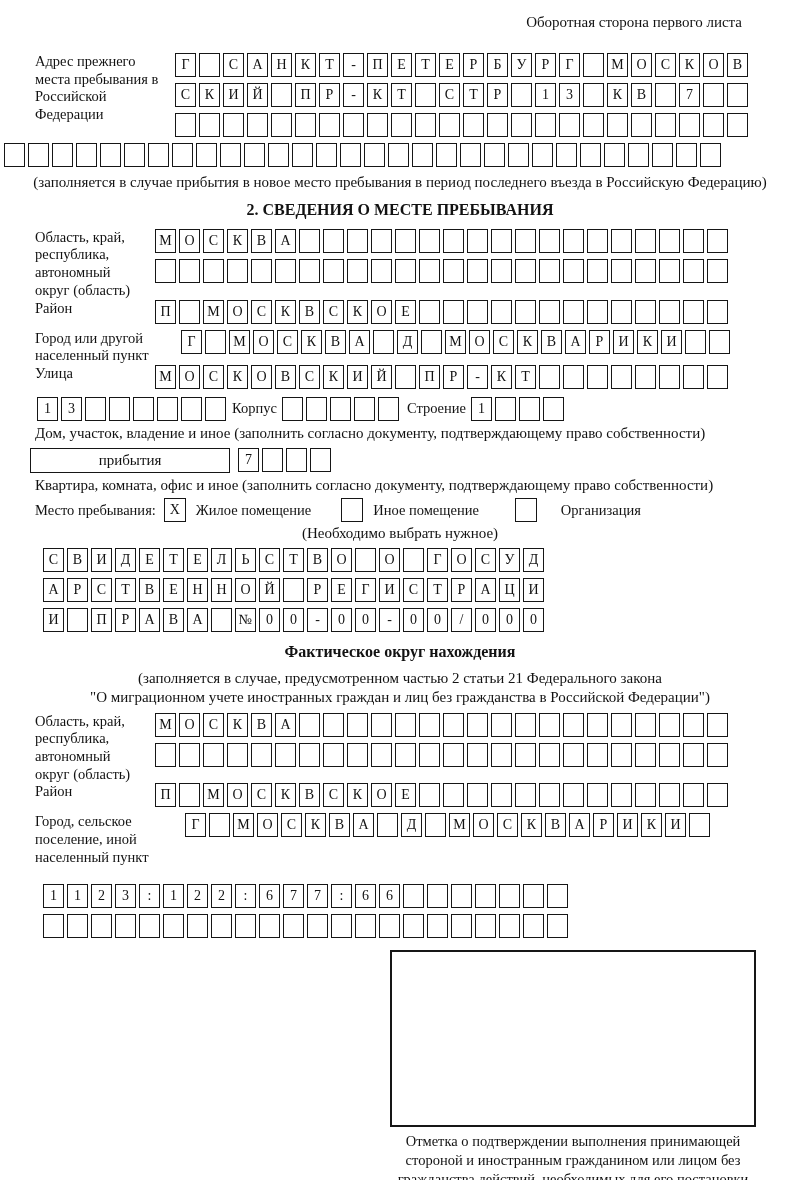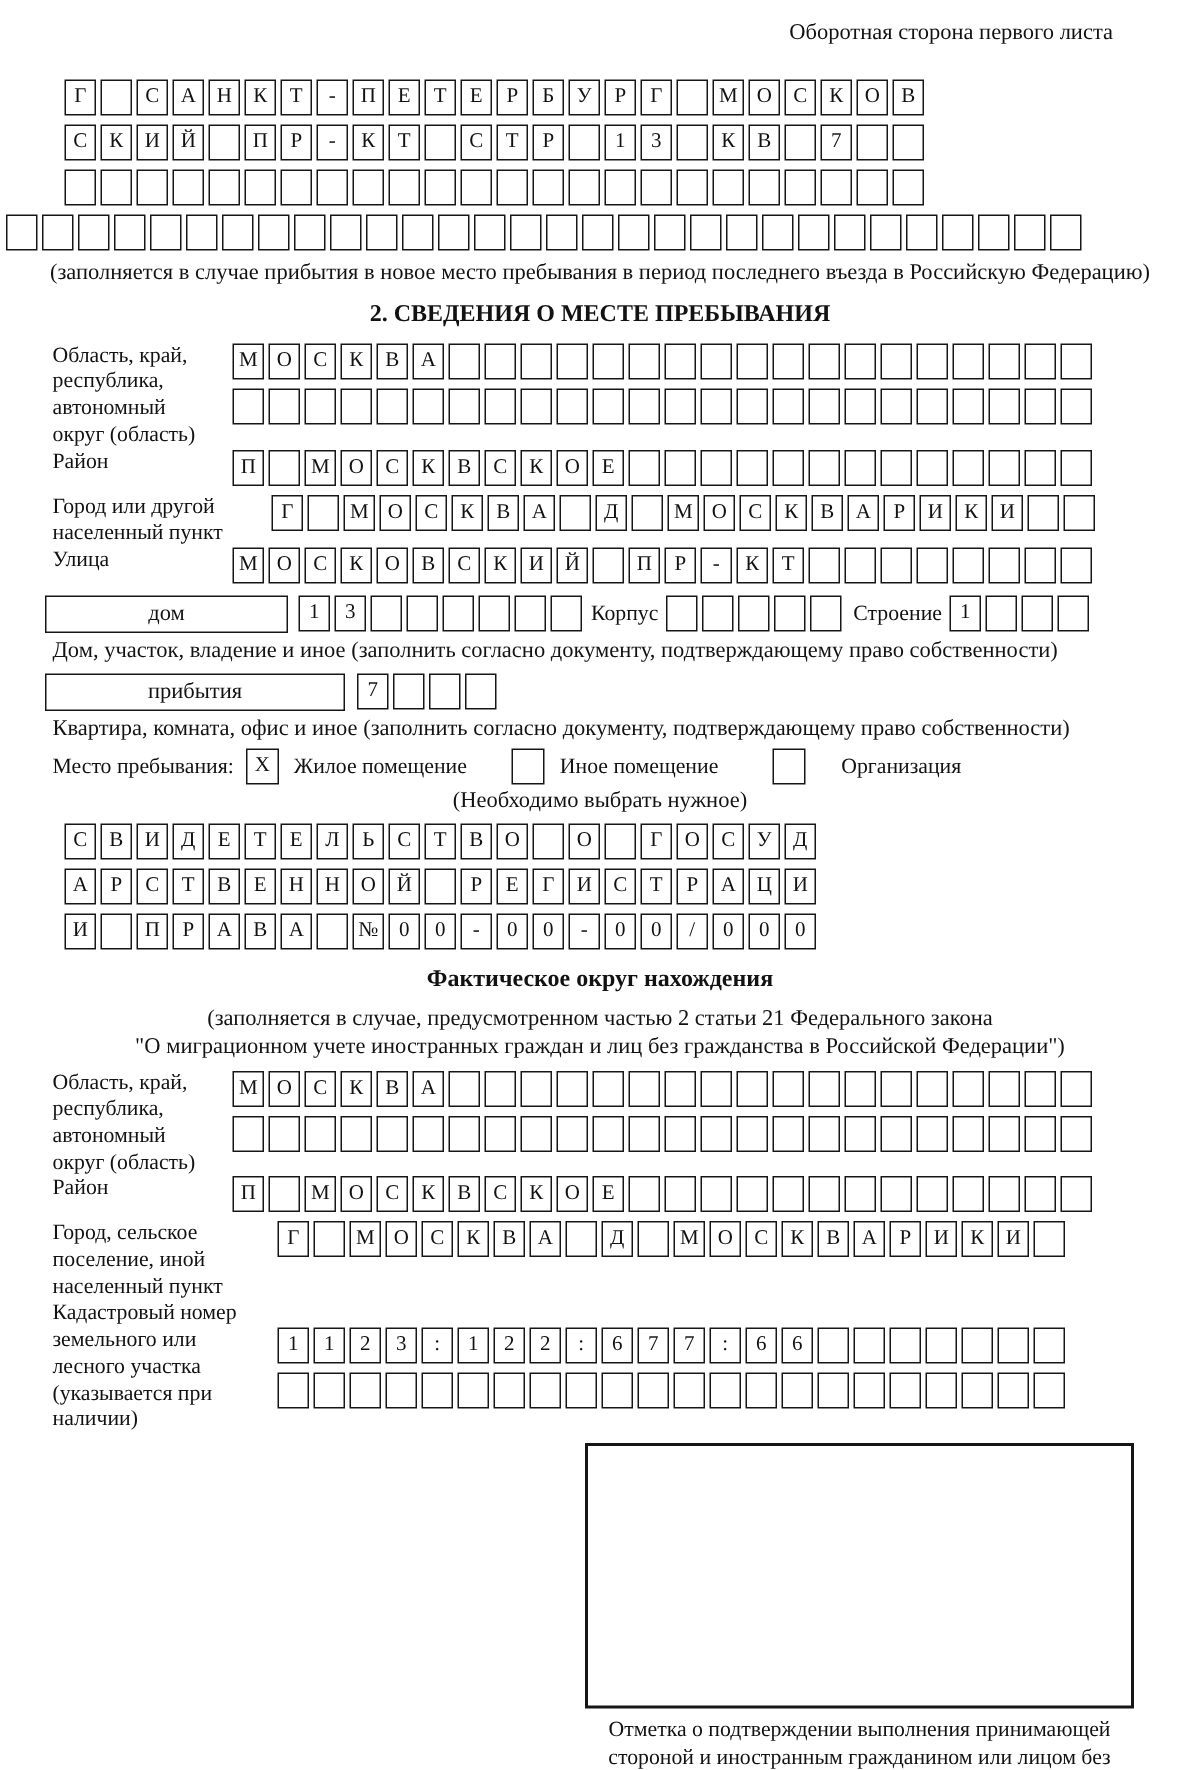--- a/index.html
+++ b/index.html
@@ -34,20 +34,21 @@
   .stamp-wrap{ margin-left:390px; width:366px; }
   .stamp-box{ border:2px solid #161616; height:173px; background:#fff; }
   .stamp-caption{ margin-top:5px; text-align:center; font-size:14.5px; line-height:1.3; }
 </style>
 </head>
 <body>
 
 <div class="header-note">Оборотная сторона первого листа</div>
 
 <div class="block" style="margin-top:22px; margin-left:35px;">
+  <div class="lbl-col lbl" style="width:132px;">Адрес прежнего места пребывания в Российской Федерации</div>
   <div class="rows-col" style="margin-left:8px;">
     <div class="cells">
         <span class="cell">Г</span>
         <span class="cell"></span>
         <span class="cell">С</span>
         <span class="cell">А</span>
         <span class="cell">Н</span>
         <span class="cell">К</span>
         <span class="cell">Т</span>
         <span class="cell">-</span>
@@ -305,21 +306,20 @@
         <span class="cell"></span>
         <span class="cell"></span>
         <span class="cell"></span>
         <span class="cell"></span>
         <span class="cell"></span>
       </div>
   </div>
 </div>
 
 <div class="inline-row" style="margin-left:30px; margin-top:2px;">
-  <div class="wide-box" style="width:160px;">дом</div>
   <div class="cells" style="margin:0 0 0 7px;">
       <span class="cell">1</span>
       <span class="cell">3</span>
       <span class="cell"></span>
       <span class="cell"></span>
       <span class="cell"></span>
       <span class="cell"></span>
       <span class="cell"></span>
       <span class="cell"></span>
     </div>
@@ -561,21 +561,20 @@
         <span class="cell">Р</span>
         <span class="cell">И</span>
         <span class="cell">К</span>
         <span class="cell">И</span>
         <span class="cell"></span>
       </div>
   </div>
 </div>
 
 <div class="block" style="margin-left:35px;">
-  <div class="lbl-col lbl" style="width:142px;">Кадастровый номер земельного или лесного участка (указывается при наличии)</div>
   <div class="rows-col" style="margin-left:8px; margin-top:18px;">
     <div class="cells">
         <span class="cell">1</span>
         <span class="cell">1</span>
         <span class="cell">2</span>
         <span class="cell">3</span>
         <span class="cell">:</span>
         <span class="cell">1</span>
         <span class="cell">2</span>
         <span class="cell">2</span>

